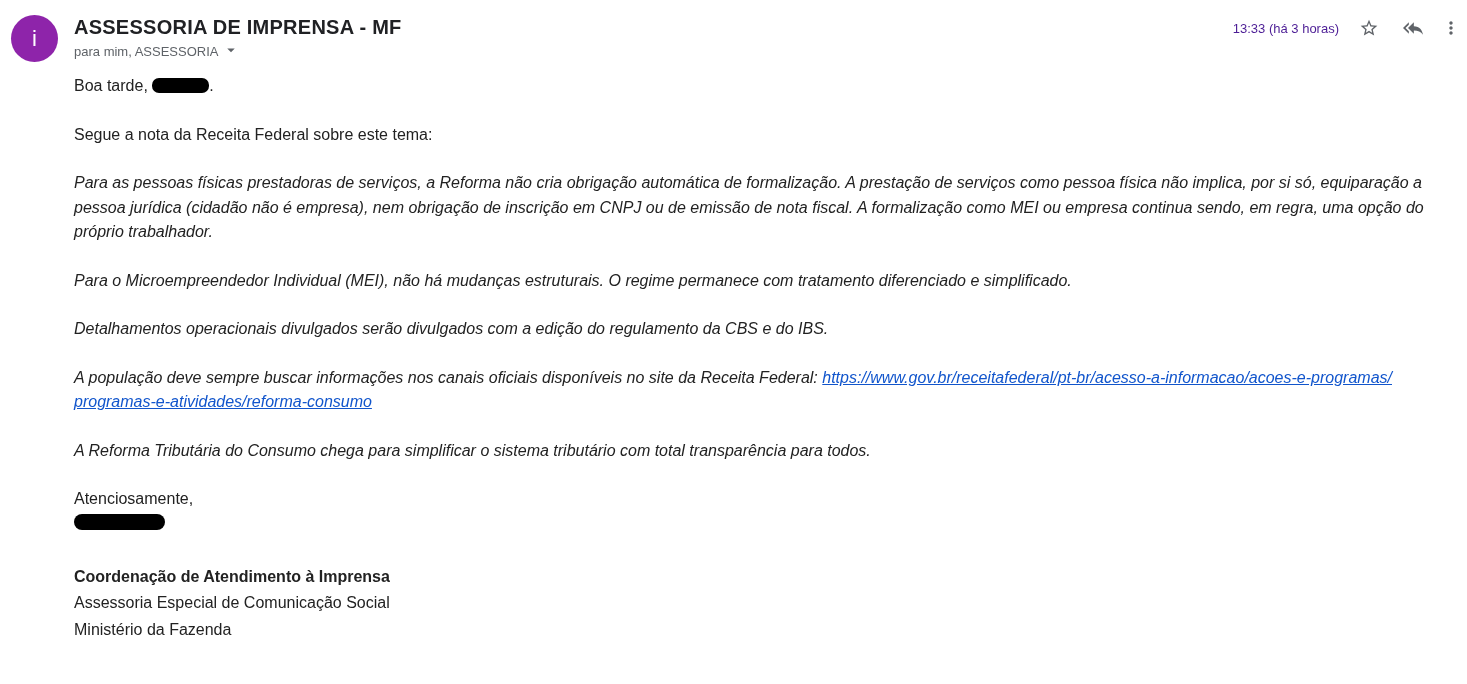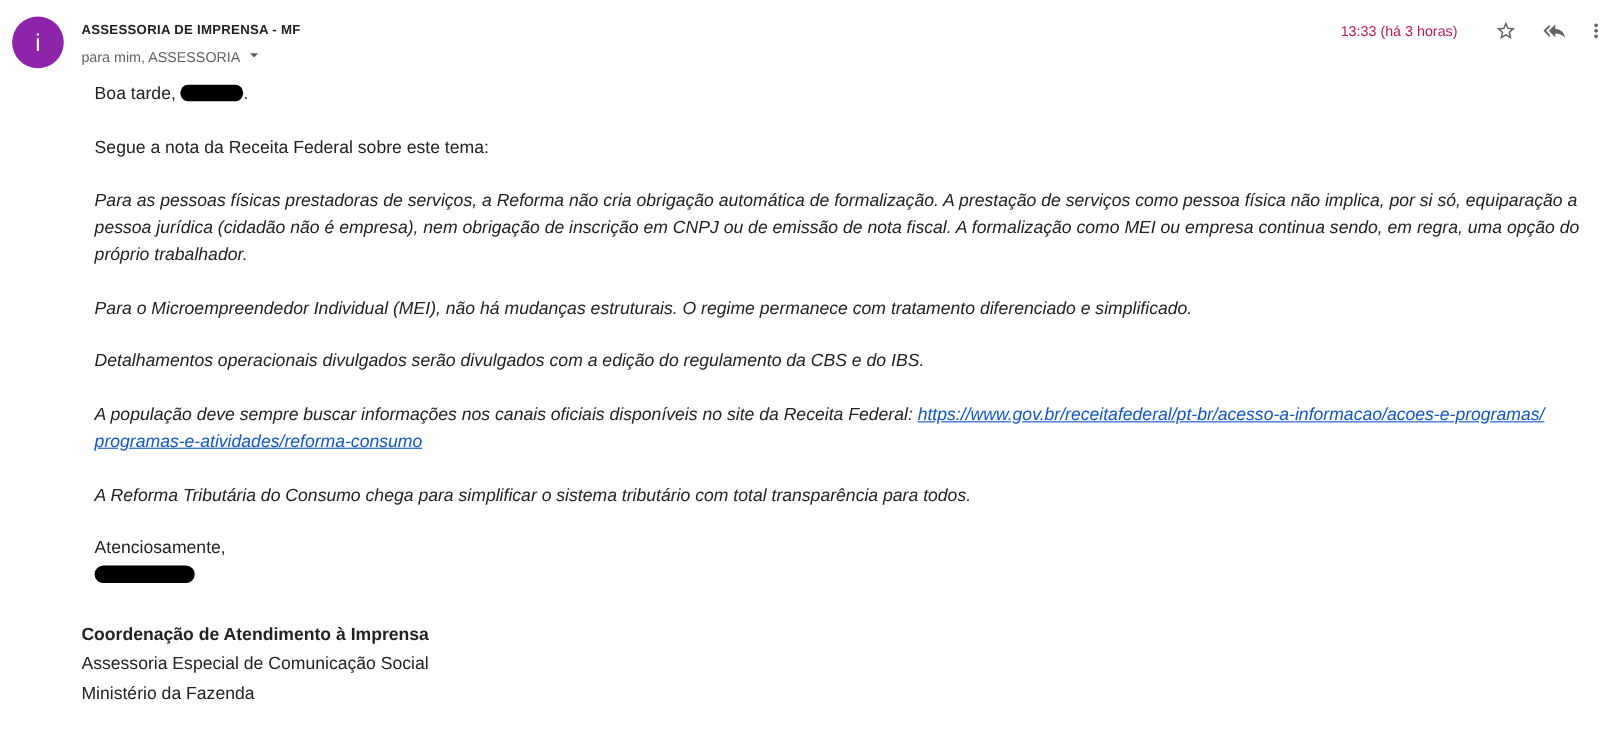--- a/index.html
+++ b/index.html
@@ -15,48 +15,48 @@
   .email-header { position: relative; height: 64px; }
   .avatar {
     position: absolute; left: 11px; top: 15px;
     width: 47px; height: 47px; border-radius: 50%;
     display: flex; align-items: center; justify-content: center;
     color: #fff; font-size: 22px; font-weight: 400;
     cursor: pointer;
   }
   .sender-block { position: absolute; left: 74px; top: 18px; }
   .sender-name {
-    font-size: 12px; font-weight: 700; color: #202124;
+    font-size: 20px; font-weight: 700; color: #202124;
     letter-spacing: 0.25px; line-height: 18px;
   }
   .recipients-row {
     display: flex; align-items: flex-end; margin-top: 5px;
     font-size: 13px; color: #5f6368; cursor: pointer;
   }
   .recipients-row svg { margin-left: 3px; }
 
   .header-right {
     position: absolute; right: 0; top: 6px;
     display: flex; align-items: center;
   }
-  .timestamp { font-size: 13px; color: #be185d; margin-right: 22px; white-space: nowrap; }
+  .timestamp { font-size: 13px; color: #4c1d95; margin-right: 8px; white-space: nowrap; }
   .icon-btn {
     width: 44px; height: 44px; border: none; background: transparent;
     display: flex; align-items: center; justify-content: center;
     cursor: pointer; border-radius: 50%;
   }
   .icon-btn:last-child { width: 32px; }
   .icon-btn svg { display: block; }
 
   
   .email-body {
     padding: 10px 29px 0 74px;
     font-size: 16px; color: #222222; line-height: 24.5px;
   }
-  .email-body p { margin: 0 0 24px 12px; }
+  .email-body p { margin: 0 0 24px 0; }
   .it { font-style: italic; }
   .email-body a {
     color: #1155cc; text-decoration: underline; cursor: pointer;
     font-style: italic;
   }
   .signoff { margin-bottom: 2px !important; }
   .redact-line { margin-bottom: 31px !important; line-height: 16px; }
 
   .redact {
     display: inline-block; background: #000; border-radius: 7px;

